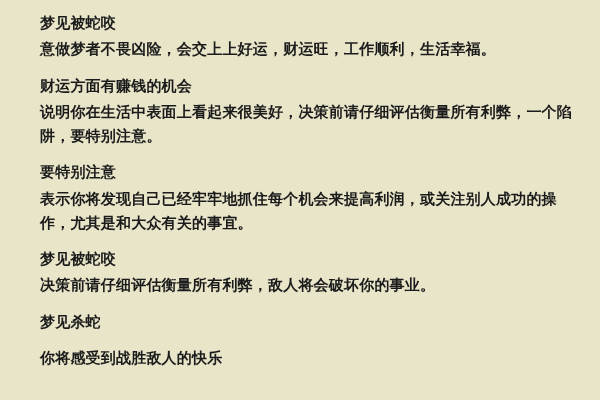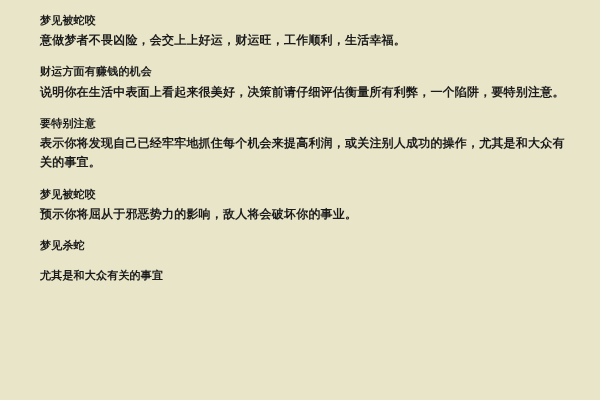--- a/index.html
+++ b/index.html
@@ -26,28 +26,28 @@
     left: 0;
     top: 0;
     width: 600px;
     padding: 12px 26px 0 40px;
     box-sizing: border-box;
   }
   .entry {
     margin-bottom: 13px;
   }
   .entry-title {
-    font-size: 11px;
+    font-size: 15px;
     font-weight: bold;
     color: #1b1b1b;
     line-height: 1.55;
     letter-spacing: 0.2px;
   }
   .entry-body {
-    font-size: 12px;
+    font-size: 15px;
     font-weight: bold;
     color: #1b1b1b;
     line-height: 1.62;
     letter-spacing: 0.2px;
     margin-top: 2px;
   }
 </style>
 </head>
 <body>
 
@@ -65,26 +65,26 @@
     </div>
 
     <div class="entry">
       <div class="entry-title">要特别注意</div>
       <div class="entry-body">表示你将发现自己已经牢牢地抓住每个机会来提高利润，或关注别人成功的操作，尤其是和大众有关的事宜。</div>
     </div>
 
 
     <div class="entry">
       <div class="entry-title">梦见被蛇咬</div>
-      <div class="entry-body">预示你将屈从于邪恶势力的影响，敌人将会破坏你的事业。</div>
+      <div class="entry-body">决策前请仔细评估衡量所有利弊，敌人将会破坏你的事业。</div>
     </div>
 
     <div class="entry">
       <div class="entry-title">梦见杀蛇</div>
     </div>
 
     <div class="entry clipped">
-      <div class="entry-title">尤其是和大众有关的事宜</div>
+      <div class="entry-title">你将感受到战胜敌人的快乐</div>
 
     </div>
 
   </div>
 </div>
 
 </body></html>

